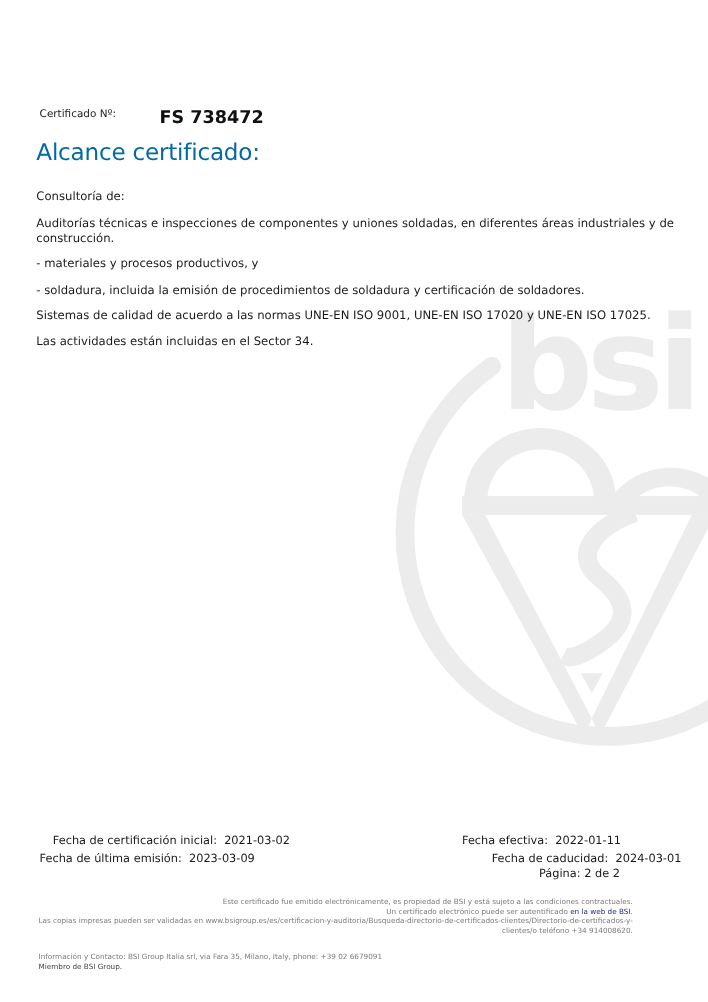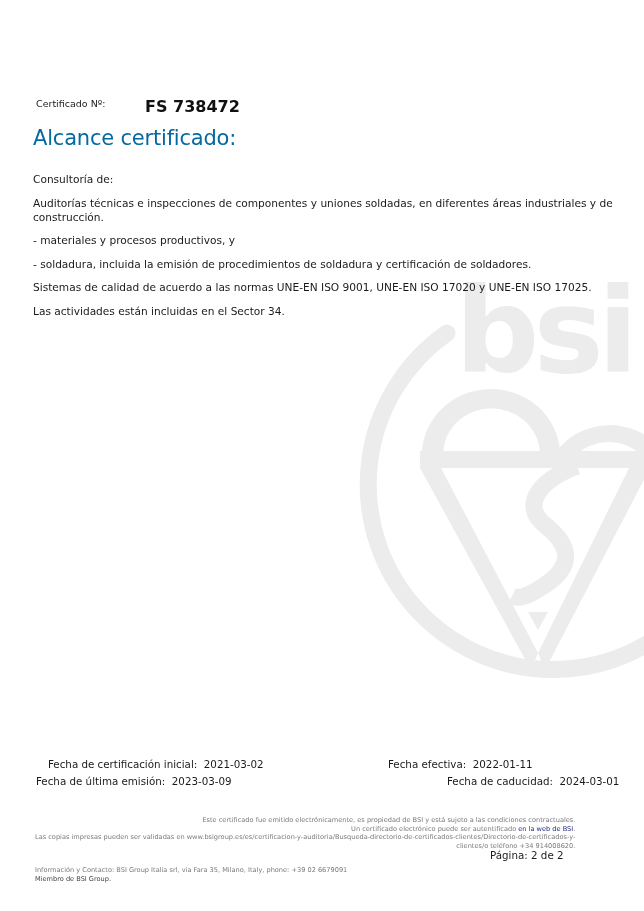--- a/index.html
+++ b/index.html
@@ -63,30 +63,30 @@
 </div>
 
 <div class="abs dates" style="left:36px; top:758px;margin-left:12px;">
   <span>Fecha de certificación inicial:</span>&nbsp;
   <span>2021-03-02</span>
 </div>
 <div class="abs dates" style="left:36px; top:775px;">
   <span>Fecha de última emisión:</span>&nbsp;
   <span>2023-03-09</span>
 </div>
-<div class="abs dates" style="left:388px; top:758px;">
+<div class="abs dates" style="left:420px; top:758px;">
   <span>Fecha efectiva:</span>&nbsp;
   <span>2022-01-11</span>
 </div>
 <div class="abs dates" style="left:404px; top:775px;margin-left:43px;">
   <span>Fecha de caducidad:</span>&nbsp;
   <span>2024-03-01</span>
 </div>
 
-<div class="abs page" style="left:490px; top:849px;">
+<div class="abs page" style="left:490px; top:788px;">
   <span>Página:</span>&nbsp;<span>2 de 2</span>
 </div>
 
 <div class="fine" style="top:816px;text-align:right;">
   <div>Este certificado fue emitido electrónicamente, es propiedad de BSI y está sujeto a las condiciones contractuales.</div>
   <div>
     <span>Un certificado electrónico puede ser autentificado </span><a>en la web de BSI</a><span>.</span>
   </div>
   <div>Las copias impresas pueden ser validadas en www.bsigroup.es/es/certificacion-y-auditoria/Busqueda-directorio-de-certificados-clientes/Directorio-de-certificados-y-</div>
   <div>clientes/o teléfono +34 914008620.</div>

